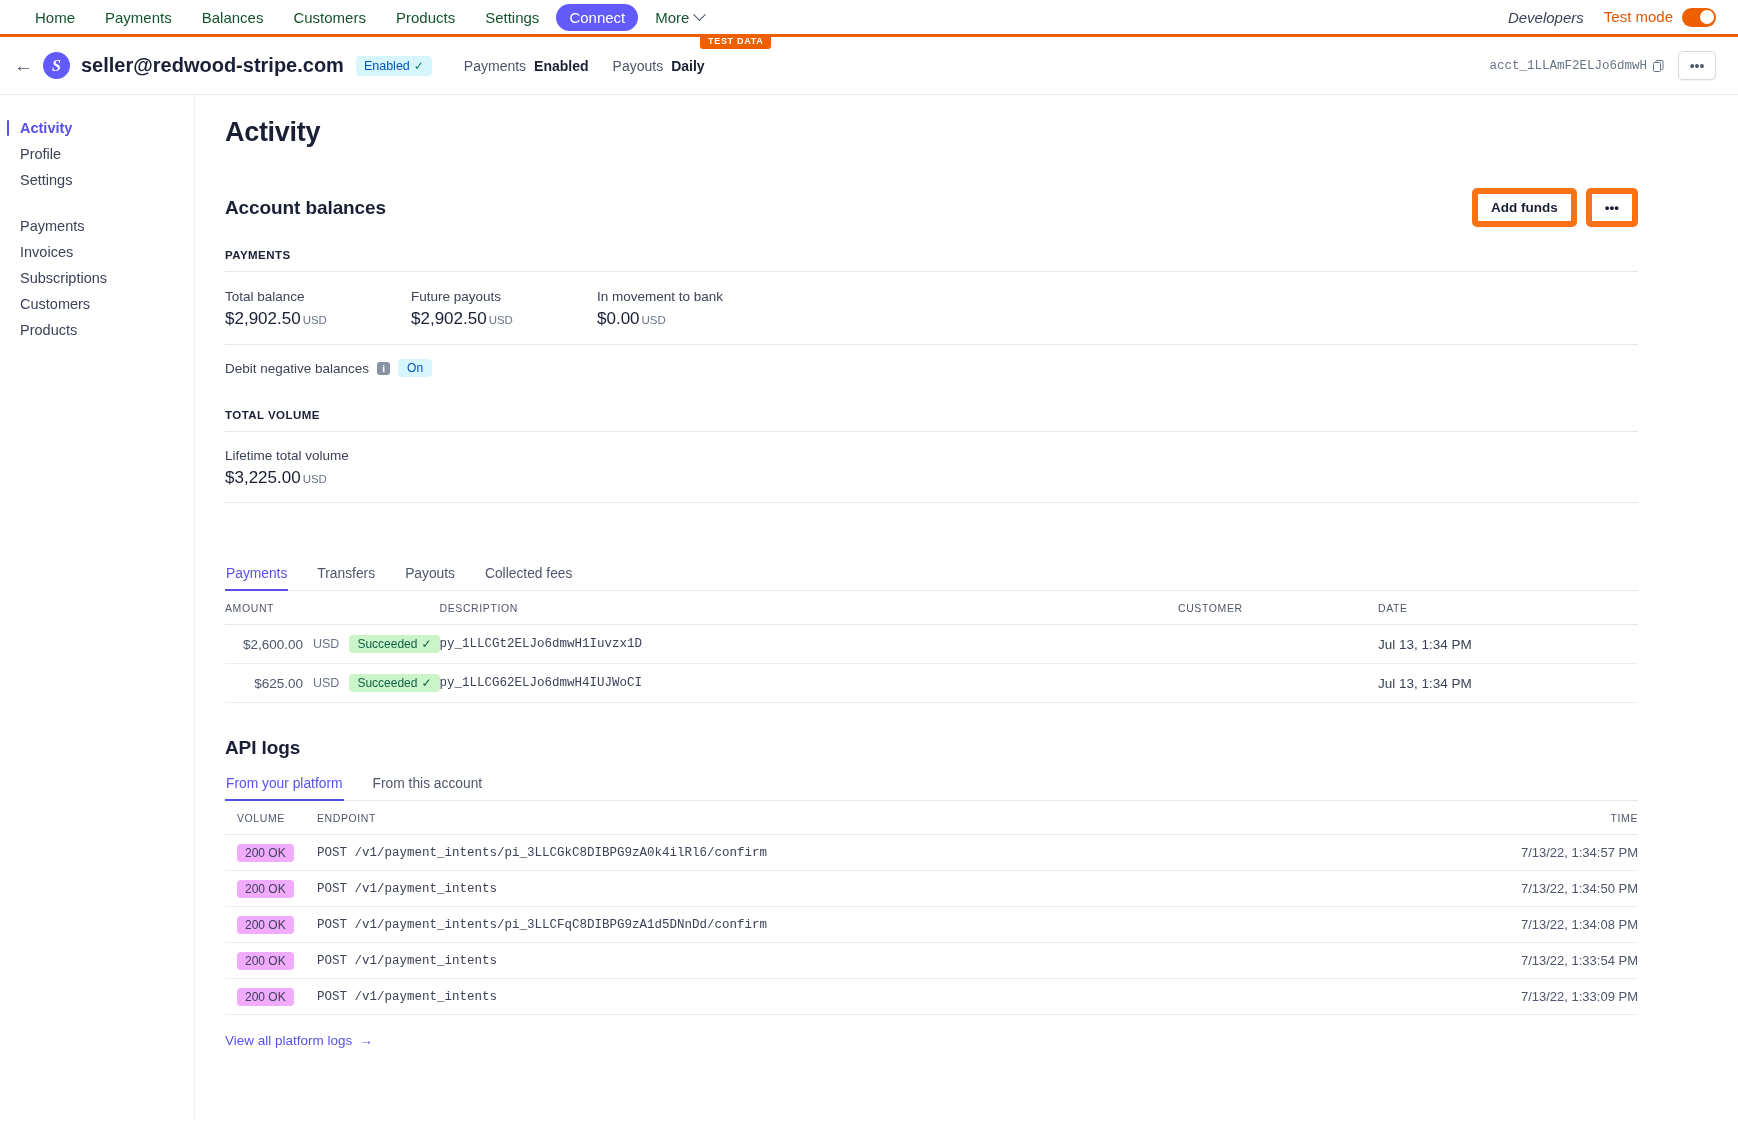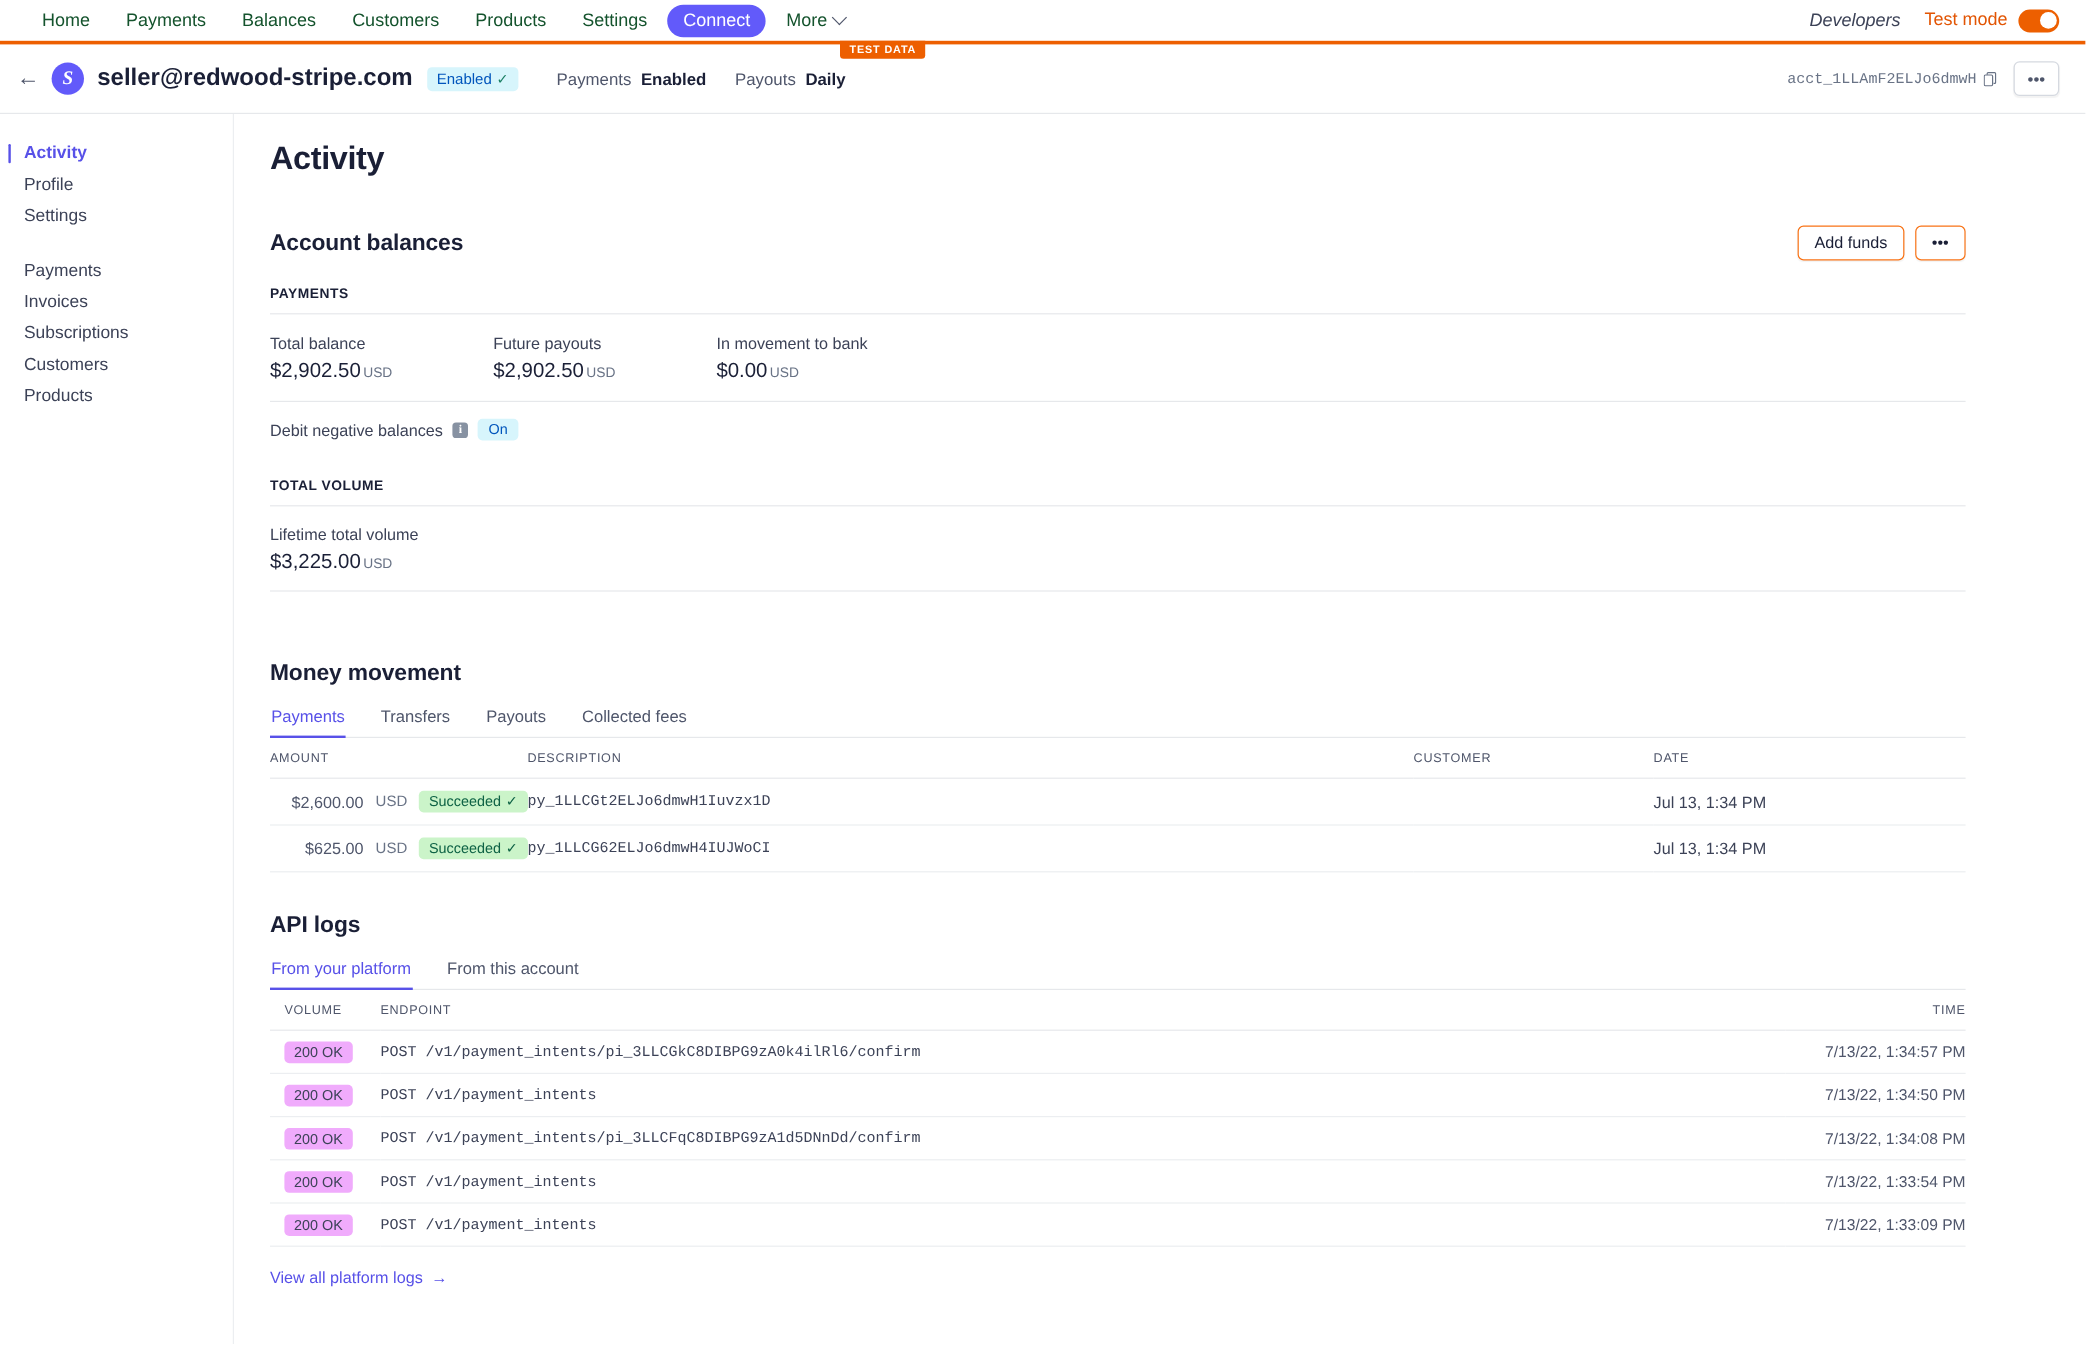--- a/index.html
+++ b/index.html
@@ -202,25 +202,25 @@
     align-items: center;
     margin-bottom: 22px;
   }
   .sec-title {
     font-size: 19px;
     font-weight: 700;
     letter-spacing: -0.1px;
   }
   .sec-actions { margin-left: auto; display: flex; gap: 9px; }
   .btn-white {
-    border: 1px solid #f97316;
+    border: 6px solid #f97316;
     background: #fff;
     border-radius: 5px;
     font-size: 13.5px;
-    font-weight: 400;
+    font-weight: 700;
     color: #1a1f36;
     padding: 6px 13px;
     cursor: pointer;
     box-shadow: 0 1px 1px rgba(0,0,0,0.05);
   }
   .sublabel {
     font-size: 11.5px;
     font-weight: 600;
     letter-spacing: 0.45px;
     color: #1a1f36;
@@ -484,21 +484,20 @@
 
     <div class="volume-row">
       <div class="stat-label">Lifetime total volume</div>
       <div class="stat-value">
         <span>$3,225.00</span><span class="cur">USD</span>
       </div>
     </div>
     <div class="hr"></div>
 
     <div class="sec-money">
-      <div class="sec-title">Money movement</div>
       <div class="tabs">
         <div class="tab active">Payments</div>
         <div class="tab">Transfers</div>
         <div class="tab">Payouts</div>
         <div class="tab">Collected fees</div>
       </div>
 
       <table>
         <thead>
           <tr>

